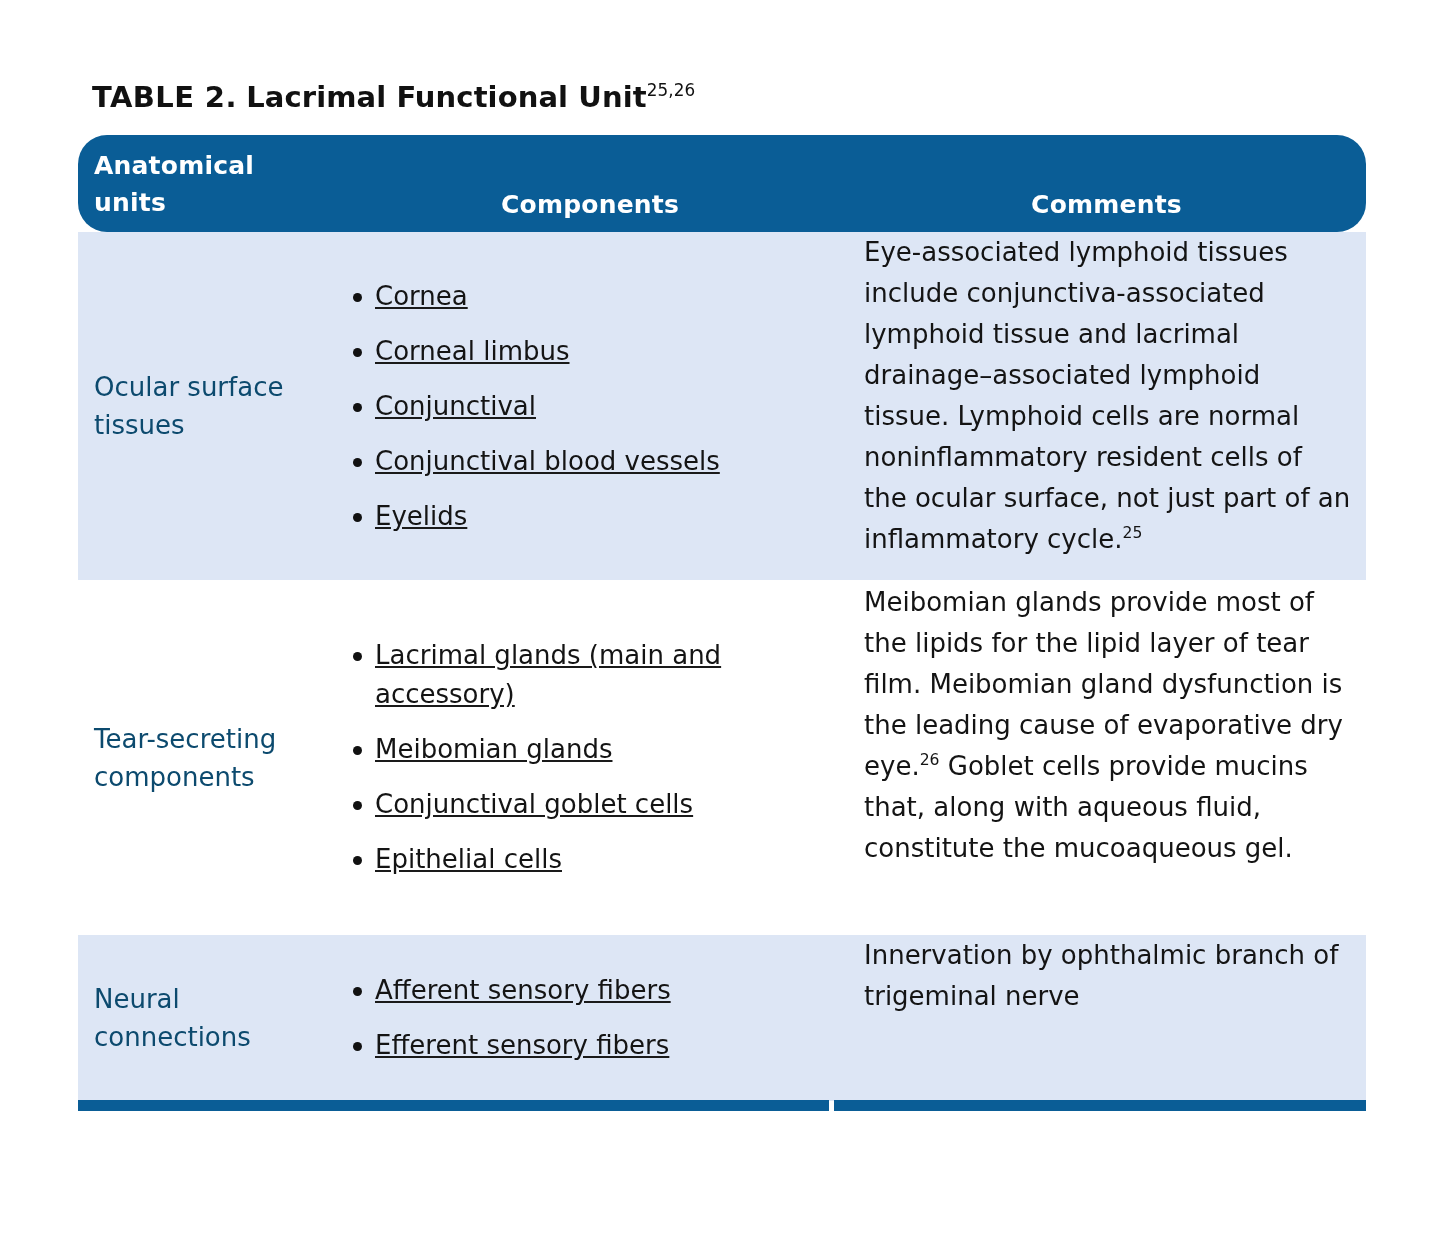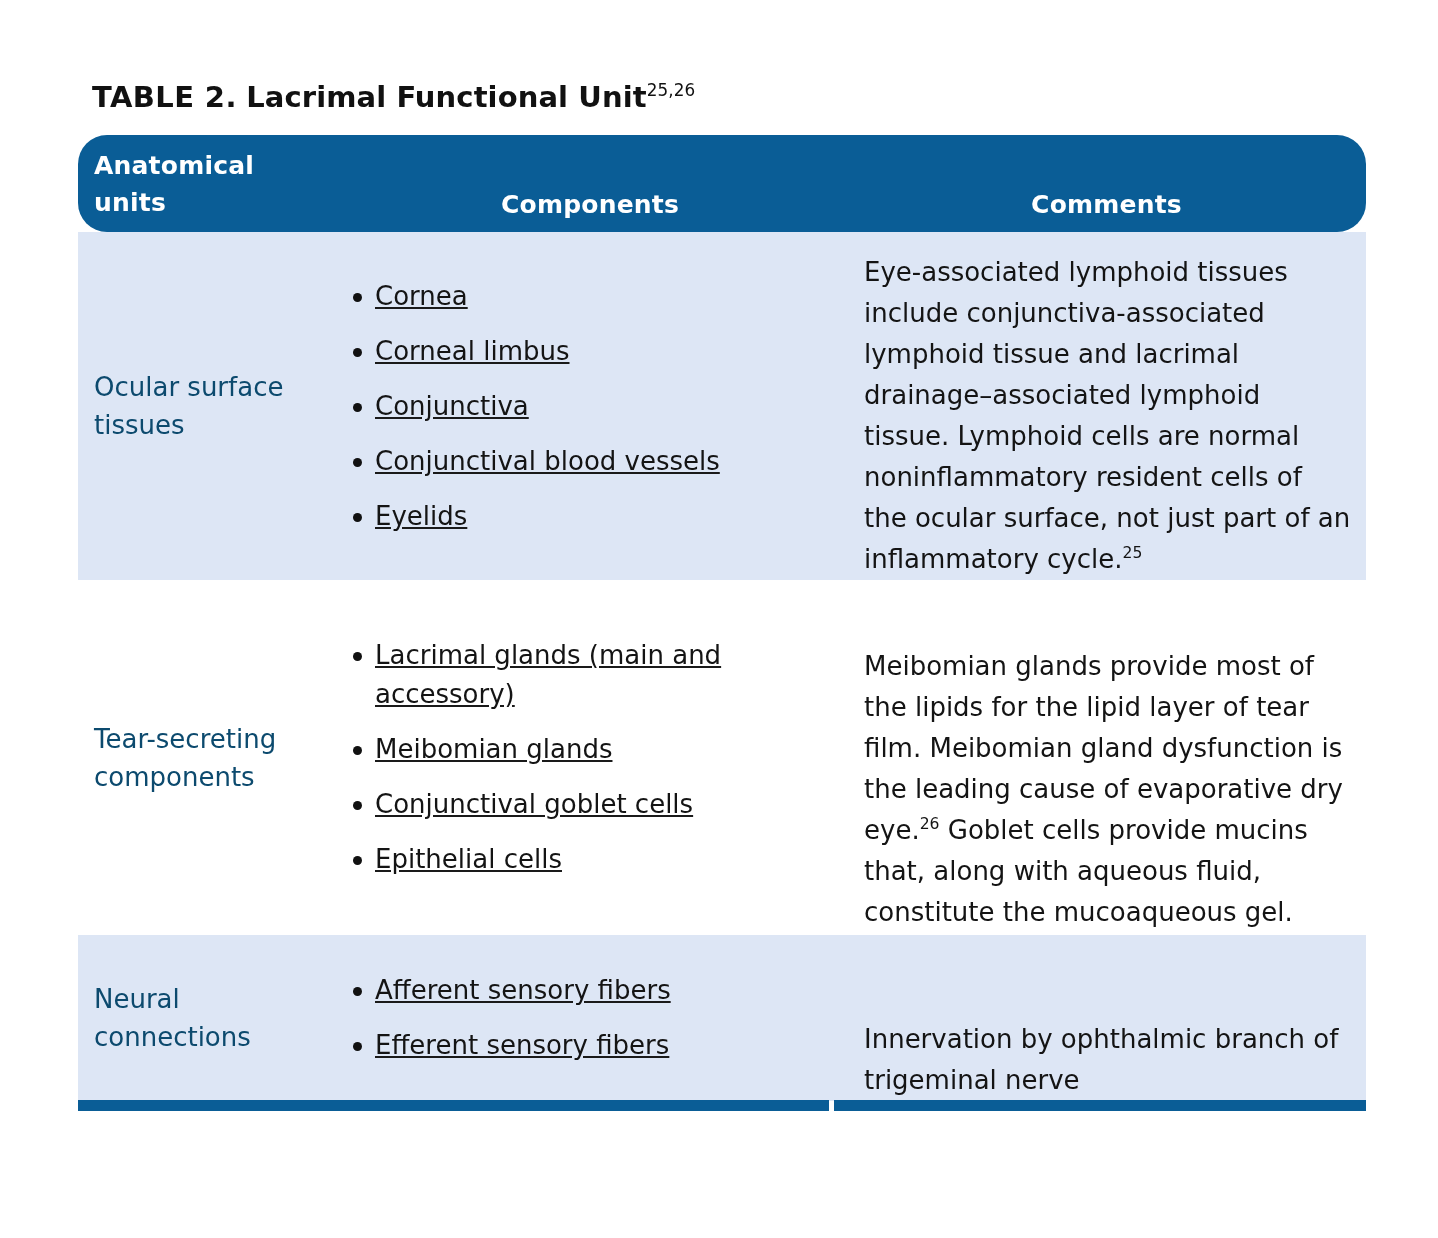--- a/index.html
+++ b/index.html
@@ -109,21 +109,21 @@
   }
 
   .c-comps {
     display: flex;
     align-items: center;
     padding-left: 6px;
   }
 
   .c-comments {
     display: flex;
-    align-items: flex-end;
+    align-items: flex-start;
     padding-left: 17px;
     padding-right: 14px;
     font-size: 26px;
     line-height: 41px;
     color: #141414;
   }
   .c-comments sup {
     font-size: 0.6em;
     vertical-align: super;
     line-height: 0;
@@ -207,21 +207,21 @@
       <div class="cell col-comps th-center">Components</div>
       <div class="cell col-comments th-center">Comments</div>
     </div>
 
     <div class="row trow shaded row-1">
       <div class="cell col-units c-units">Ocular surface tissues</div>
       <div class="cell col-comps c-comps">
         <ul class="bullets">
           <li>Cornea</li>
           <li>Corneal limbus</li>
-          <li>Conjunctiva</li>
+          <li>Conjunctival</li>
           <li>Conjunctival blood vessels</li>
           <li>Eyelids</li>
         </ul>
       </div>
       <div class="cell col-comments c-comments">
         <div>
           <span>Eye-associated lymphoid tissues include conjunctiva-associated lymphoid tissue and lacrimal drainage–associated lymphoid tissue. Lymphoid cells are normal noninflammatory resident cells of the ocular surface, not just part of an inflammatory cycle.</span><sup>25</sup>
         </div>
       </div>
     </div>

